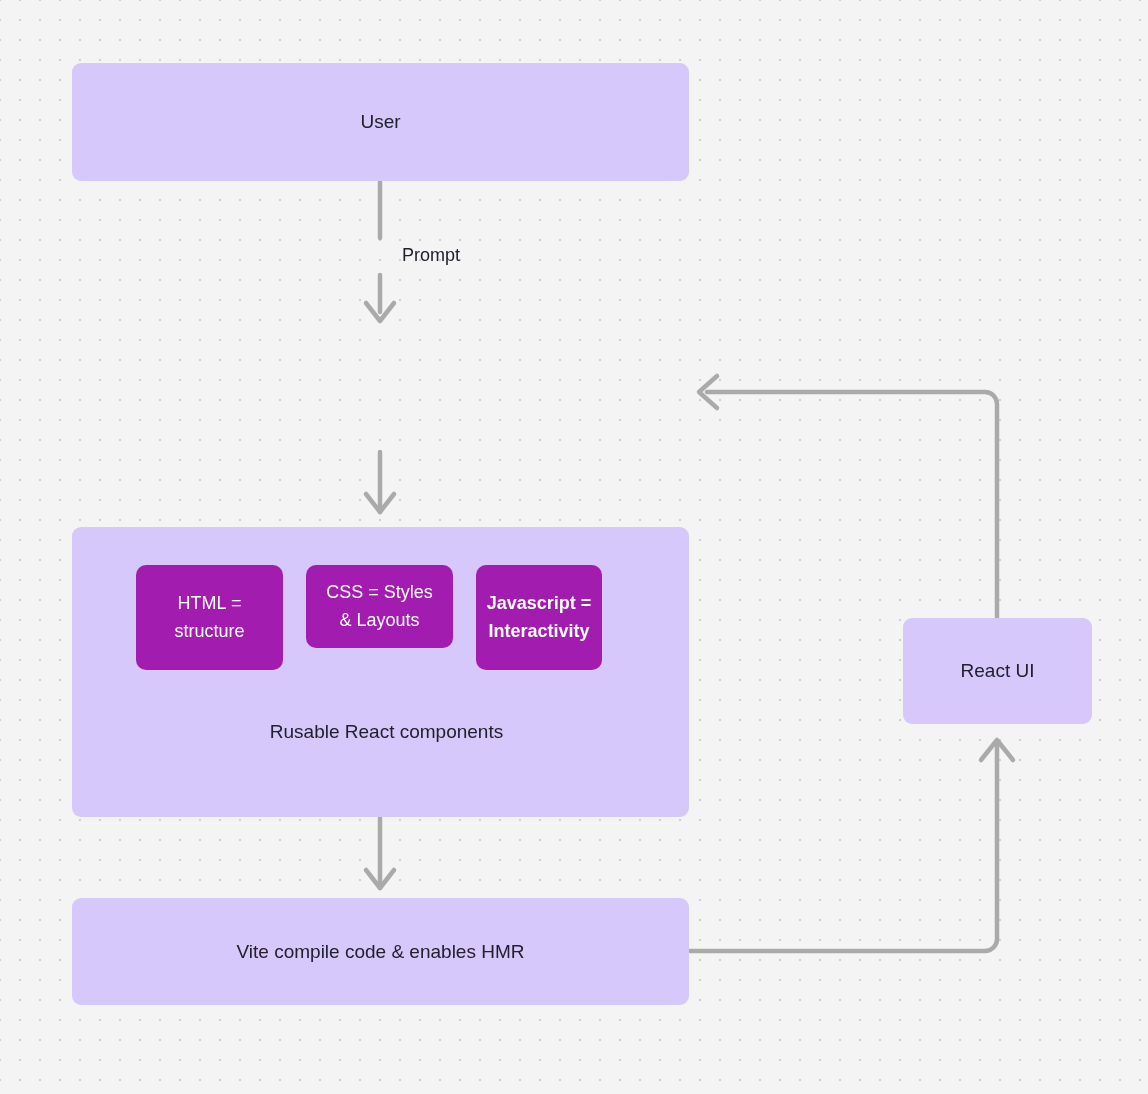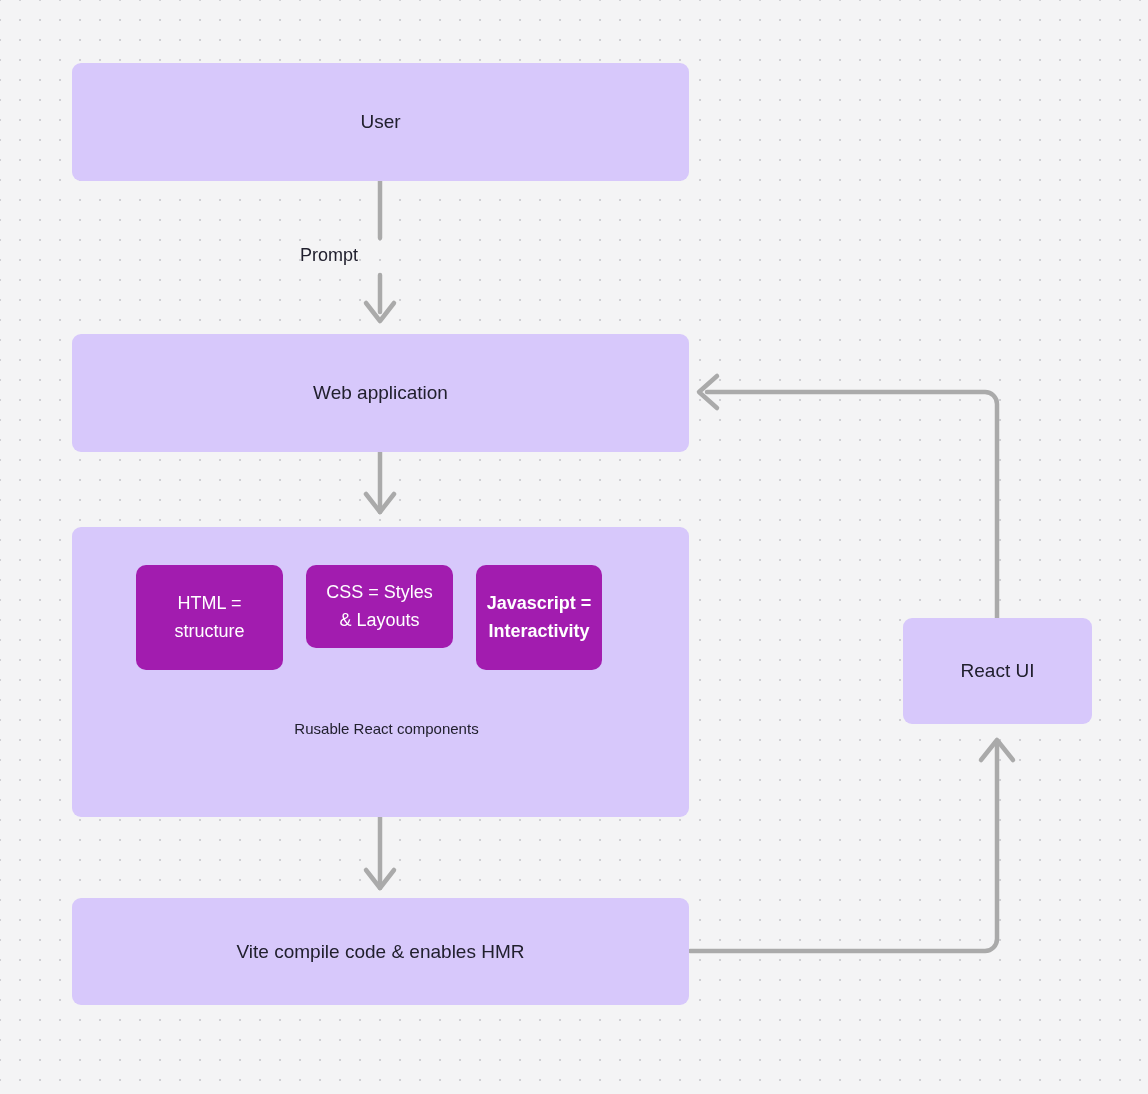--- a/index.html
+++ b/index.html
@@ -46,31 +46,31 @@
 
   
   .node-container {
     display: block;
   }
   .container-caption {
     position: absolute;
     left: 12px;
     right: 0;
     text-align: center;
-    font-size: 15px;
+    font-size: 19px;
     color: #21202e;
   }
 
   
   .edge-label {
     position: absolute;
     font-size: 18px;
     color: #21202e;
     white-space: nowrap;
-    text-align: left;
+    text-align: right;
   }
 
   
   #edges {
     position: absolute;
     left: 0;
     top: 0;
     width: 1148px;
     height: 1094px;
     pointer-events: none;
@@ -118,23 +118,20 @@
       <polyline points="717,376 699,392 717,408"></polyline>
     </g>
   </svg>
 
   <div class="node node-light" style="left:72px; top:63px; width:617px; height:118px;">
     <span>User</span>
   </div>
 
   <div class="edge-label" style="left:300px; top:245px; width:160px;">Prompt</div>
 
-  <div class="node node-light" style="left:72px; top:334px; width:617px; height:118px;">
-    <span>Web application</span>
-  </div>
 
   <div class="node node-light node-container" style="left:72px; top:527px; width:617px; height:290px;">
 
     <div class="node node-strong" style="left:64px; top:38px; width:147px; height:105px;">
       <span>
         <span>HTML =</span><br>
         <span>structure</span>
       </span>
     </div>
 

